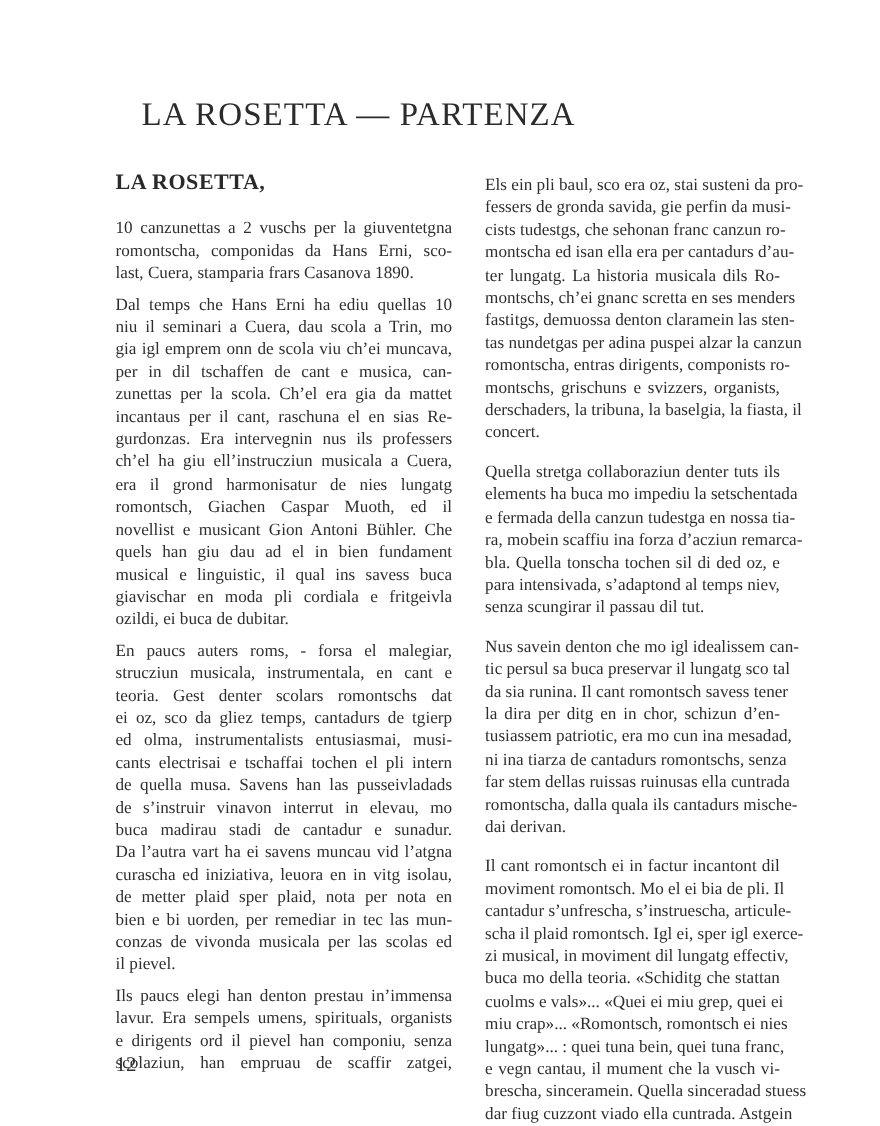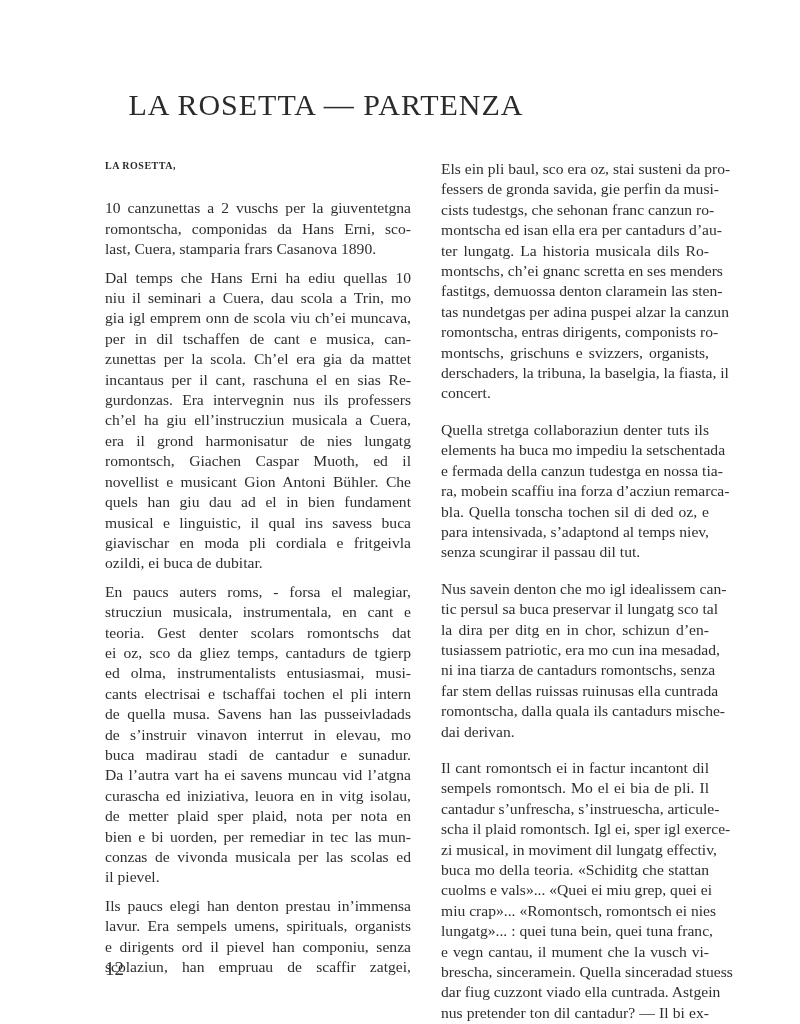--- a/index.html
+++ b/index.html
@@ -5,21 +5,21 @@
   html, body { margin: 0; padding: 0; background: #ffffff; }
   body { width: 800px; height: 1024px; position: relative; overflow: hidden;
          font-family: "DejaVu Serif", "Liberation Serif", serif; color: #2a2a2a; }
   .page-title { position: absolute; top: 88px; left: 0; width: 652px; text-align: center;
                 font-family: "Liberation Serif", serif; font-size: 30px; letter-spacing: 1px;
                 color: #2b2b2b; font-weight: normal; margin: 0; }
   .col { position: absolute; width: 306px; font-family: "Liberation Serif", serif;
          font-size: 15.6px; line-height: 20.4px; color: #2e2e2e; }
   .col-left { left: 105px; top: 156px; }
   .col-right { left: 425px; top: 143px; width: 300px; }
-  .section-heading { font-family: "Liberation Serif", serif; font-size: 10px; font-weight: bold;
+  .section-heading { font-family: "Liberation Serif", serif; font-size: 20px; font-weight: bold;
                      letter-spacing: 0.5px; margin: 0 0 22px 0; color: #2a2a2a; }
   .para { margin: 0 0 8px 0; text-align: justify; }
   .col-right .para { margin: 16px; }
   .line { display: block; text-align: justify; text-align-last: justify; white-space: nowrap; }
   .line.last { text-align-last: left; }
   .bold { font-weight: normal; }
   .page-number { position: absolute; left: 105px; top: 958px; font-family: "Liberation Serif", serif;
                  font-size: 19px; color: #2e2e2e; }
 </style>
 </head>
@@ -103,31 +103,32 @@
     <span class="line">e fermada della canzun tudestga en nossa tia-</span>
     <span class="line">ra, mobein scaffiu ina forza d’acziun remarca-</span>
     <span class="line">bla. Quella tonscha tochen sil di ded oz, e</span>
     <span class="line">para intensivada, s’adaptond al temps niev,</span>
     <span class="line last">senza scungirar il passau dil tut.</span>
   </p>
 
   <p class="para">
     <span class="line">Nus savein denton che mo igl idealissem can-</span>
     <span class="line">tic persul sa buca preservar il lungatg sco tal</span>
+    <span class="line">da sia runina. Il cant romontsch savess tener</span>
     <span class="line">la dira per ditg en in chor, schizun d’en-</span>
     <span class="line">tusiassem patriotic, era mo cun ina mesadad,</span>
     <span class="line">ni ina tiarza de cantadurs romontschs, senza</span>
     <span class="line">far stem dellas ruissas ruinusas ella cuntrada</span>
     <span class="line">romontscha, dalla quala ils cantadurs mische-</span>
     <span class="line last">dai derivan.</span>
   </p>
 
   <p class="para">
     <span class="line">Il cant romontsch ei in factur incantont dil</span>
-    <span class="line">sempels romontsch. Mo el ei bia de pli. Il</span>
+    <span class="line">moviment romontsch. Mo el ei bia de pli. Il</span>
     <span class="line">cantadur s’unfrescha, s’instruescha, articule-</span>
     <span class="line">scha il plaid romontsch. Igl ei, sper igl exerce-</span>
     <span class="line">zi musical, in moviment dil lungatg effectiv,</span>
     <span class="line">buca mo della teoria. «Schiditg che stattan</span>
     <span class="line">cuolms e vals»... «Quei ei miu grep, quei ei</span>
     <span class="line">miu crap»... «Romontsch, romontsch ei nies</span>
     <span class="line">lungatg»... : quei tuna bein, quei tuna franc,</span>
     <span class="line">e vegn cantau, il mument che la vusch vi-</span>
     <span class="line">brescha, sinceramein. Quella sinceradad stuess</span>
     <span class="line">dar fiug cuzzont viado ella cuntrada. Astgein</span>

